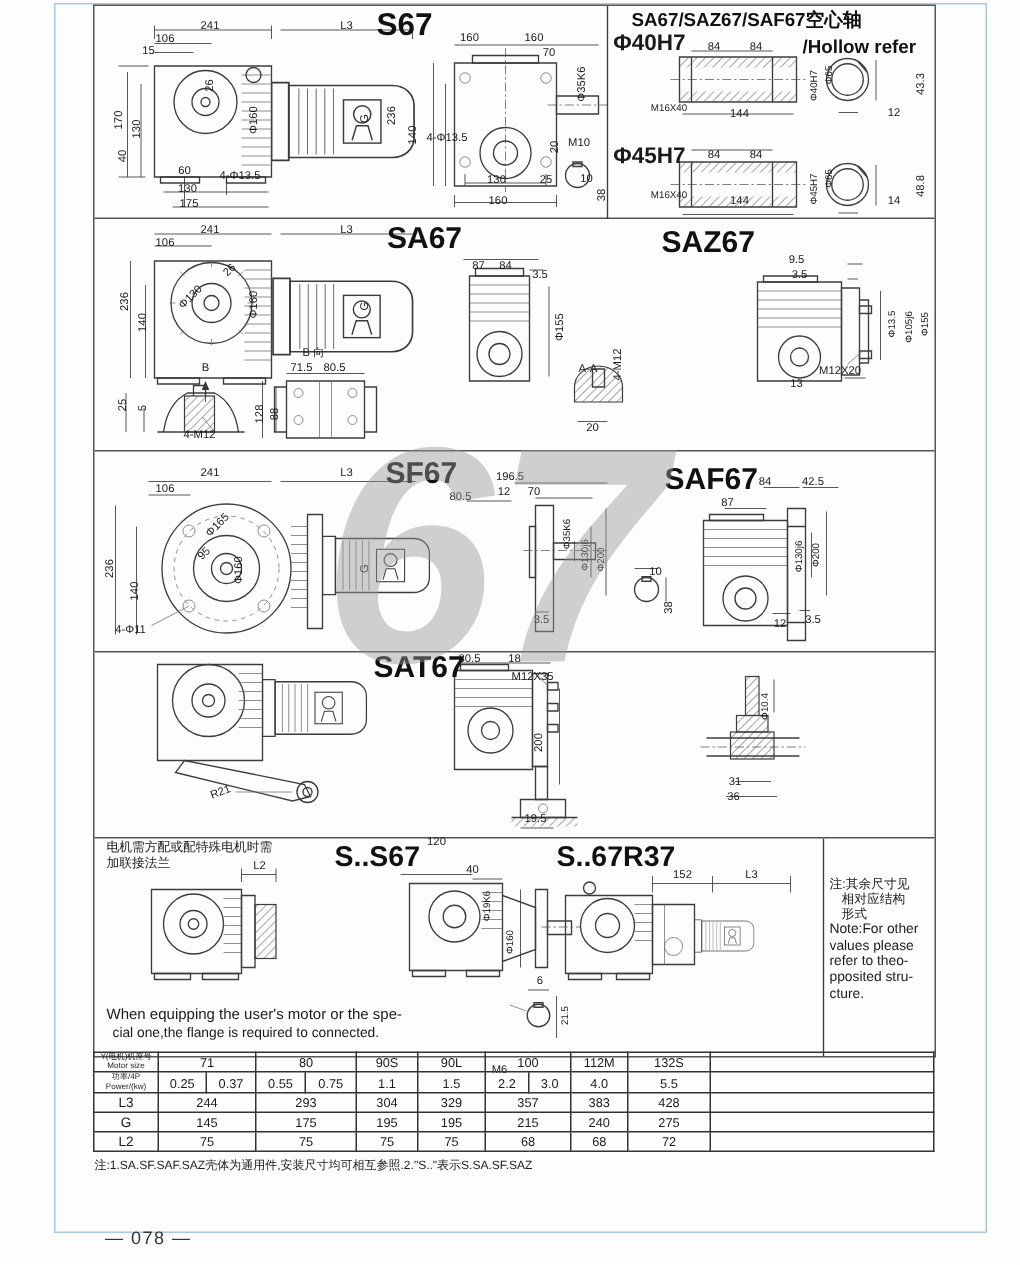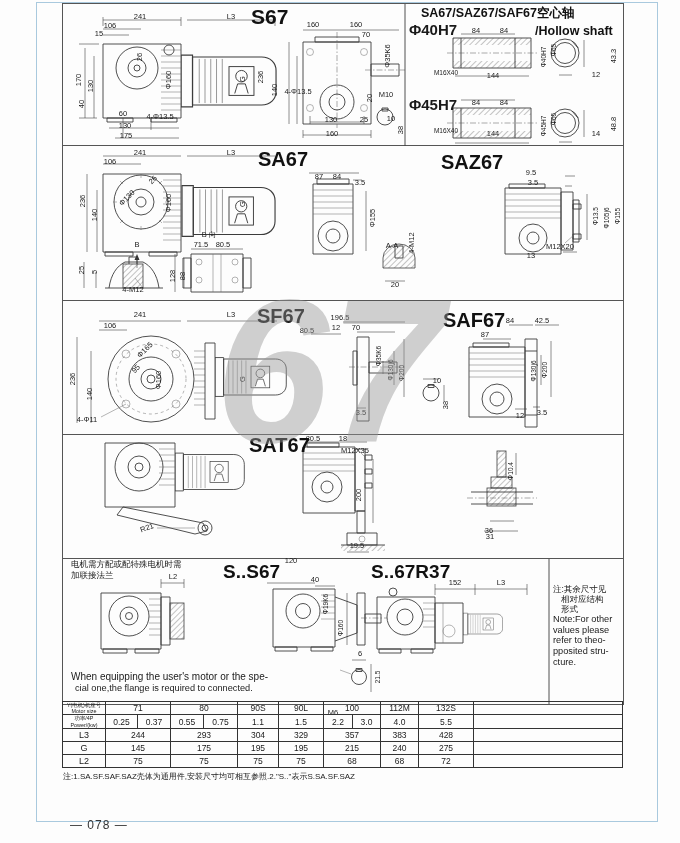--- a/index.html
+++ b/index.html
@@ -155,21 +155,21 @@
           <span class="dim" style="left: 441px; top: 99px; transform: translate(-50%, -50%);">84</span>
           <span class="dim" style="left: 383px; top: 127px; font-size: 6.5px; transform: translate(-50%, -50%);">M16X40</span>
           <span class="dim" style="left: 430px; top: 130px; transform: translate(-50%, -50%);">144</span>
           <span class="dim" style="left: 481px; top: 122px; font-size: 6.5px; transform: translate(-50%, -50%) rotate(-90deg);">Φ45H7</span>
           <span class="dim" style="left: 491px; top: 115px; font-size: 6.5px; transform: translate(-50%, -50%) rotate(-90deg);">Φ65</span>
           <span class="dim" style="left: 551px; top: 120px; transform: translate(-50%, -50%) rotate(-90deg);">48.8</span>
           <span class="dim" style="left: 533px; top: 130px; transform: translate(-50%, -50%);">14</span>
         </div>
       <span class="ttl" style="left:188px;top:2px;font-size:21px">S67</span>
       <span class="ttl" style="left:358px;top:3px;font-size:12.5px">SA67/SAZ67/SAF67空心轴</span>
-      <span class="ttl" style="left:472px;top:21px;font-size:12.5px">/Hollow shaft</span>
+      <span class="ttl" style="left:472px;top:21px;font-size:12.5px">/Hollow refer</span>
     </div>
 
     <div class="row r2">
       <svg width="560" height="154" viewBox="0 0 560 154">
         <path class="ln" d="M40,28h78v78h-78z"></path>
         <circle class="ln" cx="78" cy="56" r="27"></circle>
           <circle class="ln" cx="78" cy="56" r="13"></circle>
           <circle class="ln" cx="78" cy="56" r="5"></circle>
         <path class="thin" d="M78,32v-4 M78,80v4 M54,56h-4 M102,56h4 M60,38l-3,-3 M96,74l3,3 M96,38l3,-3 M60,74l-3,3"></path>
         <path class="thin" d="M100,34h18 M100,40h18 M100,46h18 M100,52h18 M100,58h18 M100,64h18 M100,70h18 M100,76h18 M100,82h18 M100,88h18 M100,94h18"></path>
@@ -354,21 +354,21 @@
         <path class="dimln" d="M453,18v22 M427,86h24 M421,96h34"></path>
       </svg>
       <div class="labels">
           <span class="dim" style="left: 250px; top: 4px; transform: translate(-50%, -50%);">80.5</span>
           <span class="dim" style="left: 280px; top: 4px; transform: translate(-50%, -50%);">18</span>
           <span class="dim" style="left: 292px; top: 16px; transform: translate(-50%, -50%);">M12X35</span>
           <span class="dim" style="left: 296px; top: 60px; transform: translate(-50%, -50%) rotate(-90deg);">200</span>
           <span class="dim" style="left: 294px; top: 111px; transform: translate(-50%, -50%);">19.5</span>
           <span class="dim" style="left: 84px; top: 93px; transform: translate(-50%, -50%) rotate(-20deg);">R21</span>
           <span class="dim" style="left: 448px; top: 36px; font-size: 6.5px; transform: translate(-50%, -50%) rotate(-90deg);">Φ10.4</span>
-          <span class="dim" style="left: 427px; top: 86px; transform: translate(-50%, -50%); margin-top: 16px;">31</span>
+          <span class="dim" style="left: 427px; top: 86px; transform: translate(-50%, -50%);">31</span>
           <span class="dim" style="left: 426px; top: 96px; transform: translate(-50%, -50%);">36</span>
         </div>
       <span class="ttl" style="left:186px;top:0px;font-size:20px">SAT67</span>
     </div>
 
     <div class="row r5">
       <svg width="560" height="145" viewBox="0 0 560 145">
         <path class="ln" d="M38,34h60v56h-60z"></path>
         <circle class="ln" cx="66" cy="57" r="20"></circle>
           <circle class="ln" cx="66" cy="57" r="9"></circle>

